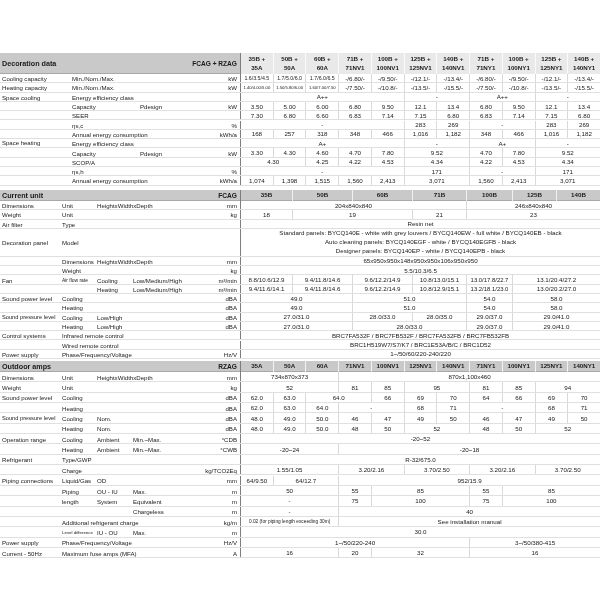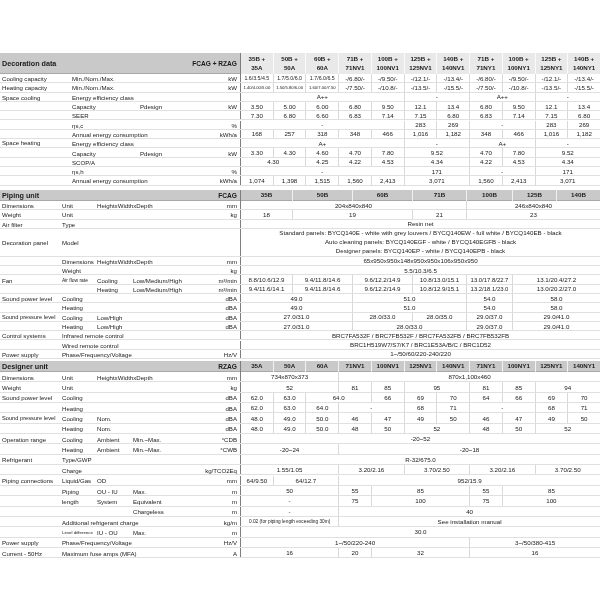--- a/index.html
+++ b/index.html
@@ -225,21 +225,21 @@
         <div class="cell" style="left: 272.727px; width: 32.7273px;">1,398</div>
         <div class="cell" style="left: 305.455px; width: 32.7273px;">1,515</div>
         <div class="cell" style="left: 338.182px; width: 32.7273px;">1,560</div>
         <div class="cell" style="left: 370.909px; width: 32.7273px;">2,413</div>
         <div class="cell" style="left: 403.636px; width: 65.4545px;">3,071</div>
         <div class="cell" style="left: 469.091px; width: 32.7273px;">1,560</div>
         <div class="cell" style="left: 501.818px; width: 32.7273px;">2,413</div>
         <div class="cell" style="left: 534.545px; width: 65.4545px;">3,071</div>
       </div>
       <div class="shdr" style="top: 190px; height: 11px;">
-        <div class="stitle">Piping unit</div>
+        <div class="stitle">Current unit</div>
         <div class="smodel">FCAG</div>
         <div class="hcell first" style="left: 240px; width: 52px; height: 11px;">35B</div>
         <div class="hcell" style="left: 292px; width: 60px; height: 11px;">50B</div>
         <div class="hcell" style="left: 352px; width: 60px; height: 11px;">60B</div>
         <div class="hcell" style="left: 412px; width: 54px; height: 11px;">71B</div>
         <div class="hcell" style="left: 466px; width: 46px; height: 11px;">100B</div>
         <div class="hcell" style="left: 512px; width: 44px; height: 11px;">125B</div>
         <div class="hcell" style="left: 556px; width: 44px; height: 11px;">140B</div>
       </div>
       <div class="row" style="top: 201px; height: 9.3px;">
@@ -354,21 +354,21 @@
         <div class="lbl" style="left: 62px;">Wired remote control</div>
         <div class="cell first" style="left: 240px; width: 360px;">BRC1H519W7/S7/K7 / BRC1E53A/B/C / BRC1D52</div>
       </div>
       <div class="row" style="top: 349.8px; height: 9.3px;">
         <div class="lbl" style="left: 2px;">Power supply</div>
         <div class="lbl" style="left: 62px;">Phase/Frequency/Voltage</div>
         <div class="unit">Hz/V</div>
         <div class="cell first" style="left: 240px; width: 360px;">1~/50/60/220-240/220</div>
       </div>
       <div class="shdr" style="top: 361px; height: 11px;">
-        <div class="stitle">Designer unit</div>
+        <div class="stitle">Outdoor amps</div>
         <div class="smodel">RZAG</div>
         <div class="hcell first" style="left: 240px; width: 32.7273px; height: 11px;">35A</div>
         <div class="hcell" style="left: 272.727px; width: 32.7273px; height: 11px;">50A</div>
         <div class="hcell" style="left: 305.455px; width: 32.7273px; height: 11px;">60A</div>
         <div class="hcell" style="left: 338.182px; width: 32.7273px; height: 11px;">71NV1</div>
         <div class="hcell" style="left: 370.909px; width: 32.7273px; height: 11px;">100NV1</div>
         <div class="hcell" style="left: 403.636px; width: 32.7273px; height: 11px;">125NV1</div>
         <div class="hcell" style="left: 436.364px; width: 32.7273px; height: 11px;">140NV1</div>
         <div class="hcell" style="left: 469.091px; width: 32.7273px; height: 11px;">71NY1</div>
         <div class="hcell" style="left: 501.818px; width: 32.7273px; height: 11px;">100NY1</div>

